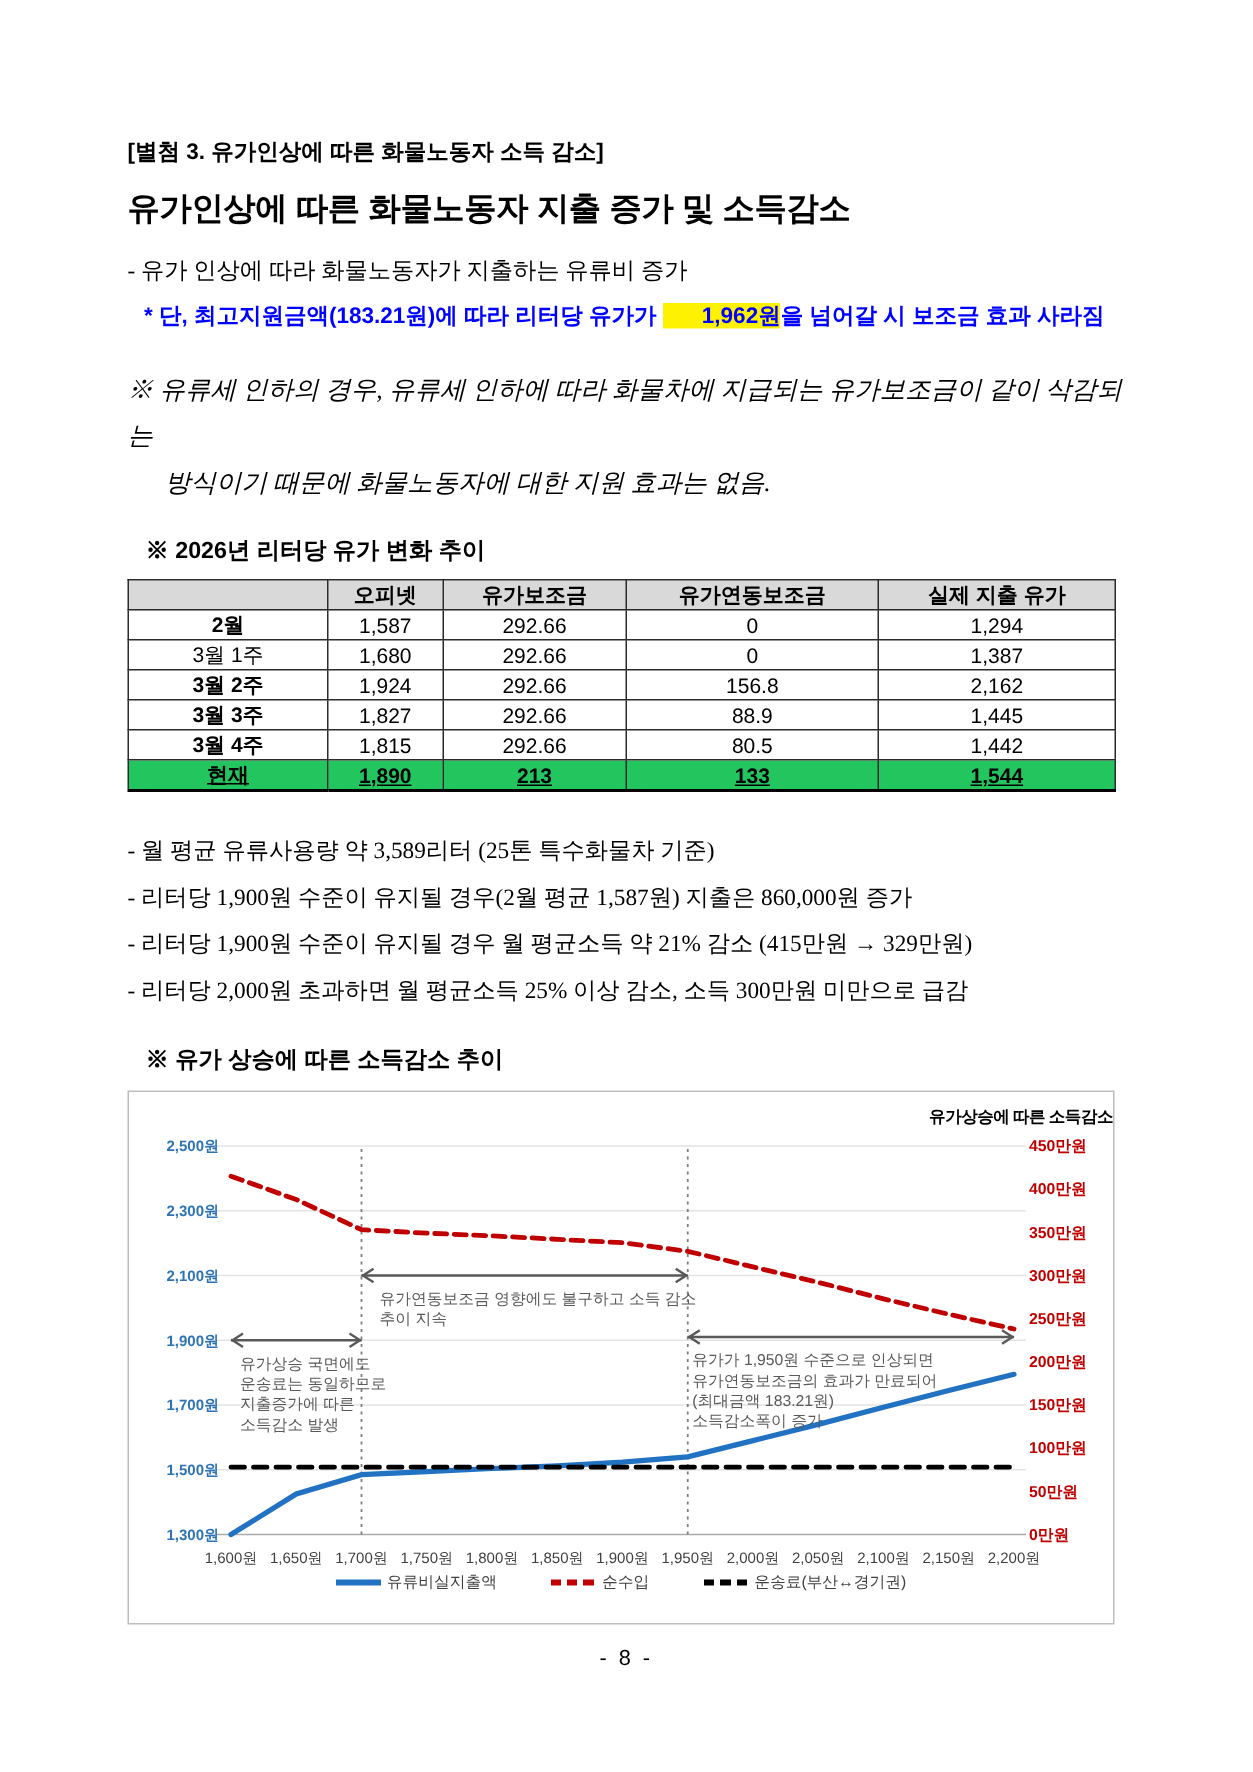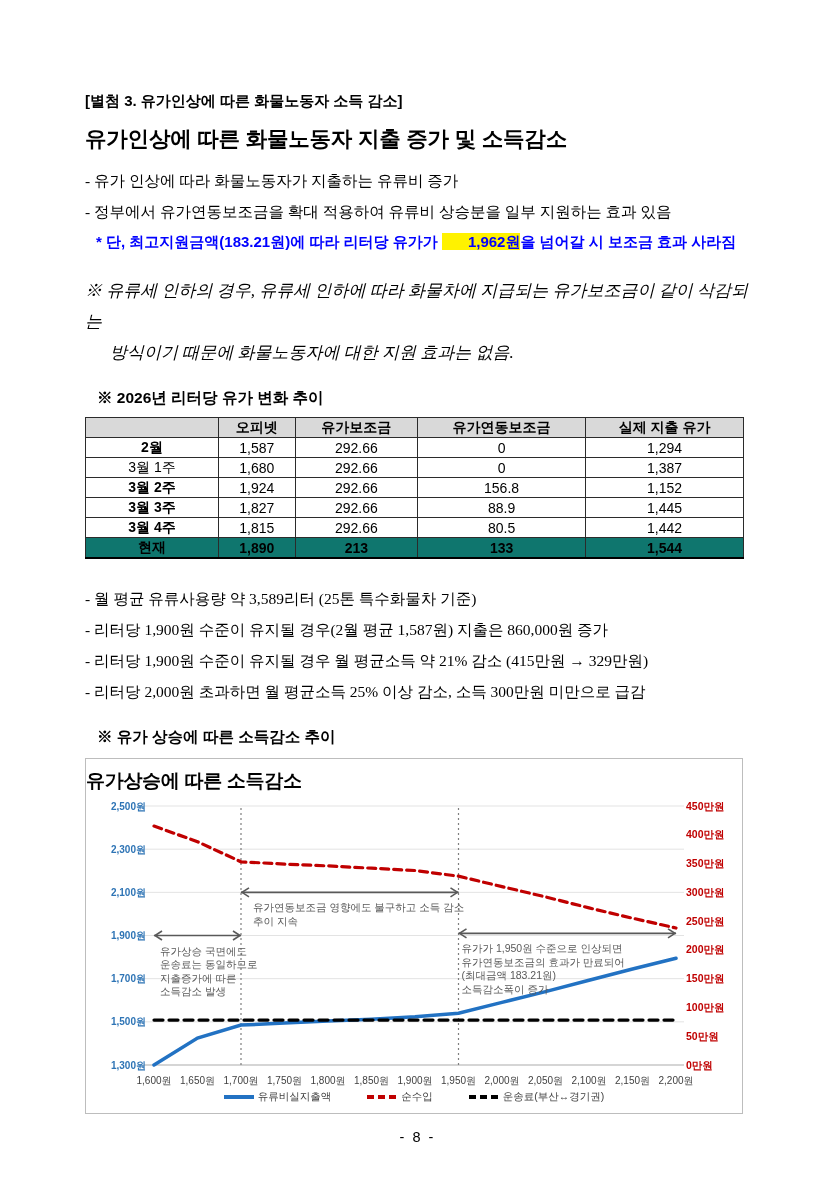--- a/index.html
+++ b/index.html
@@ -23,31 +23,31 @@
   .section-title{font-family:"Liberation Sans",sans-serif;font-weight:700;font-size:15.5px;
                  margin-top:20px;margin-left:12px;}
 
   table.fuel{border-collapse:collapse;width:659px;margin-top:8px;
              font-family:"Liberation Sans",sans-serif;font-size:14px;text-align:center;}
   table.fuel th,table.fuel td{border:1px solid #2b2b2b;height:19px;padding:0 2px;}
   table.fuel{border:1.5px solid #000;}
   table.fuel thead th{background:#D9D9D9;font-weight:700;}
   table.fuel td.lbl{font-weight:400;}
   table.fuel tr.boldlbl td.lbl{font-weight:700;}
-  table.fuel tr.current{background:#0f766e;}
+  table.fuel tr.current{background:#22c55e;text-decoration:underline;}
   table.fuel tr.current td{font-weight:700;border-bottom:2px solid #000;}
   table.fuel td:first-child{width:128px;}
 
   .bullets-mid{margin-top:24px;font-size:15.5px;}
   .bullets-mid .b-line{line-height:31px;}
 
   .chart-box{margin-top:10px;border:1px solid #BDBDBD;width:658px;height:356px;
              background:#fff;box-sizing:border-box;padding-top:9px;}
-  .chart-title{font-family:Liberation Sans, sans-serif;font-weight:800;font-size:19px;
-               text-align:left;letter-spacing:-0.3px;}
+  .chart-title{font-family:Liberation Serif, serif;font-weight:800;font-size:11px;
+               text-align:right;letter-spacing:-0.3px;}
   #chart-svg{display:block;margin-top:2px;}
   .chart-legend{display:flex;justify-content:center;align-items:center;gap:36px;
                 font-family:"Liberation Sans",sans-serif;font-size:10.5px;color:#404040;
                 margin-top:0px;}
   .chart-legend .leg-item{display:flex;align-items:center;gap:4px;}
   .chart-legend .sw{width:30px;height:4px;display:inline-block;}
 
   .page-number{margin-top:15px;text-align:center;font-size:14.5px;letter-spacing:2px;
                font-family:"Liberation Sans",sans-serif;}
 </style>
@@ -56,21 +56,20 @@
 
 <div class="page">
   <div class="content">
 
     <div class="header-note">[별첨 3. 유가인상에 따른 화물노동자 소득 감소]</div>
 
     <div class="doc-title">유가인상에 따른 화물노동자 지출 증가 및 소득감소</div>
 
     <div class="bullets-top">
       <div class="b-line">- 유가 인상에 따라 화물노동자가 지출하는 유류비 증가</div>
-      <div class="b-line">- 정부에서 유가연동보조금을 확대 적용하여 유류비 상승분을 일부 지원하는 효과 있음</div>
       <div class="blue-note"><span>* 단, 최고지원금액(183.21원)에 따라 리터당 유가가 </span><span class="hl">1,962원</span><span>을 넘어갈 시 보조금 효과 사라짐</span></div>
     </div>
 
     <div class="notice">
       <div class="n1">※ 유류세 인하의 경우, 유류세 인하에 따라 화물차에 지급되는 유가보조금이 같이 삭감되는</div>
       <div class="n2">방식이기 때문에 화물노동자에 대한 지원 효과는 없음.</div>
     </div>
 
     <div class="section-title">※ 2026년 리터당 유가 변화 추이</div>
 
@@ -97,21 +96,21 @@
             <td>1,680</td>
             <td>292.66</td>
             <td>0</td>
             <td>1,387</td>
           </tr>
           <tr class="boldlbl ">
             <td class="lbl">3월 2주</td>
             <td>1,924</td>
             <td>292.66</td>
             <td>156.8</td>
-            <td>1,152</td>
+            <td>2,162</td>
           </tr>
           <tr class="boldlbl ">
             <td class="lbl">3월 3주</td>
             <td>1,827</td>
             <td>292.66</td>
             <td>88.9</td>
             <td>1,445</td>
           </tr>
           <tr class="boldlbl ">
             <td class="lbl">3월 4주</td>

